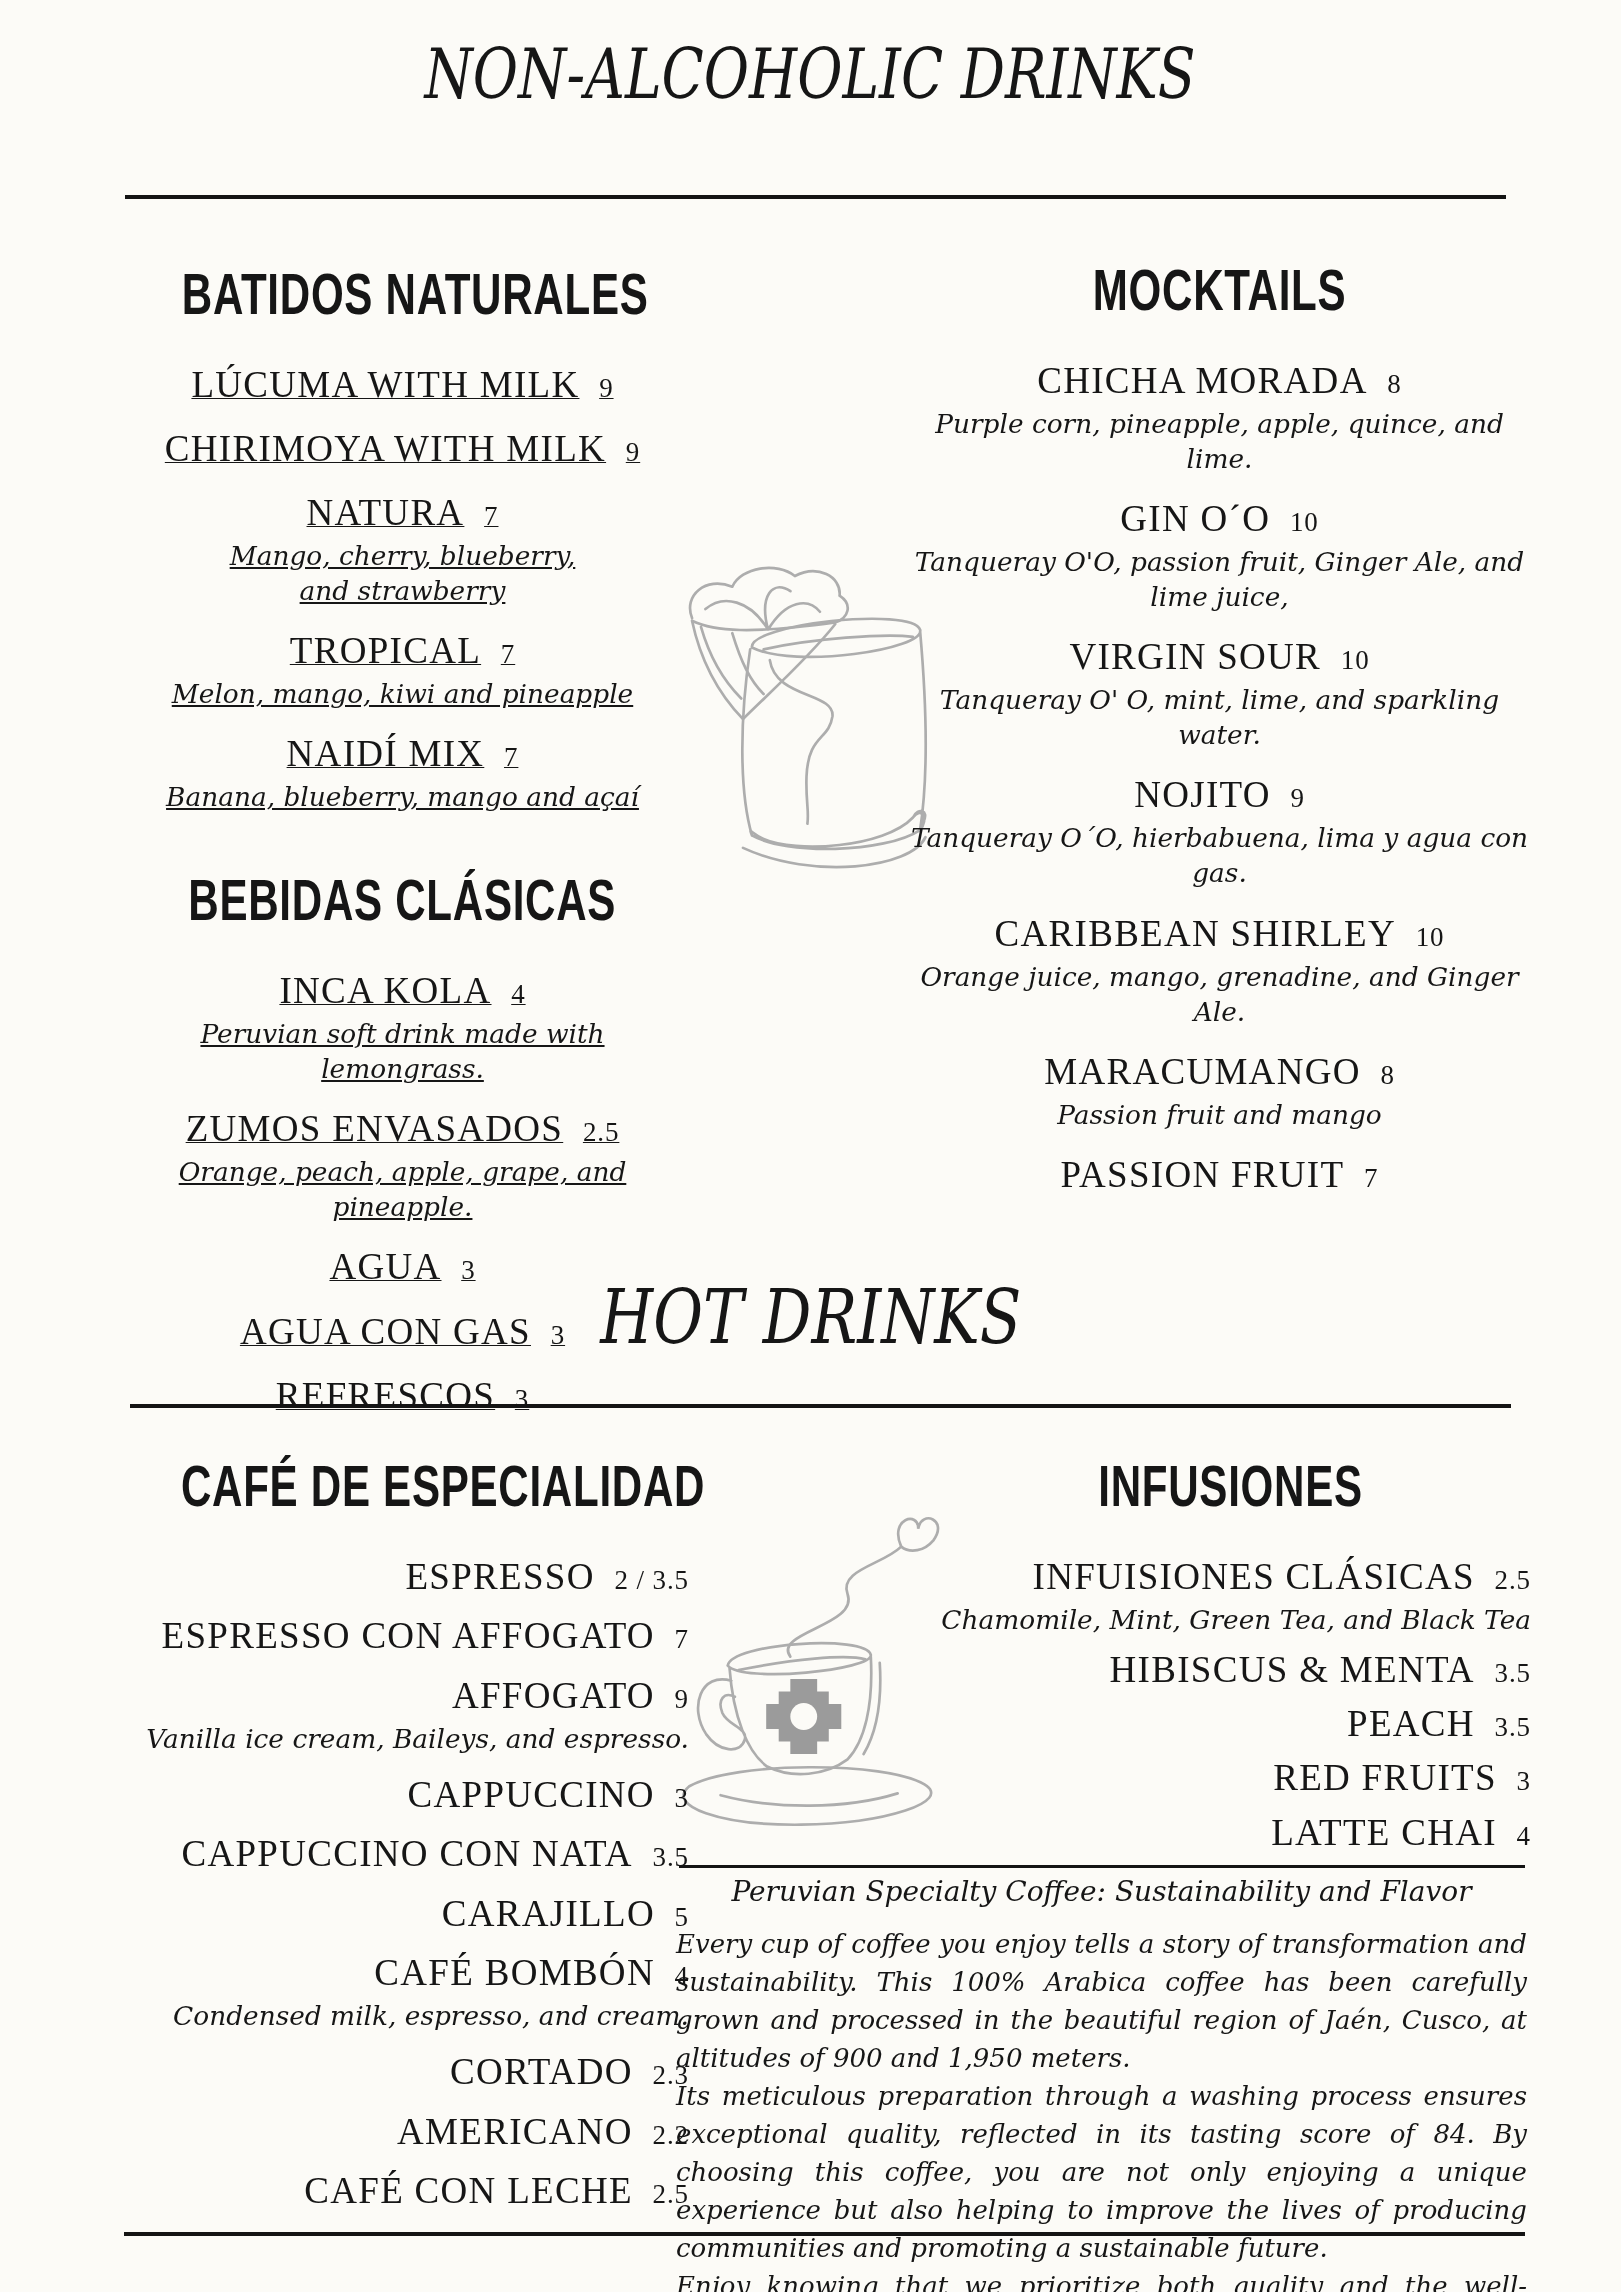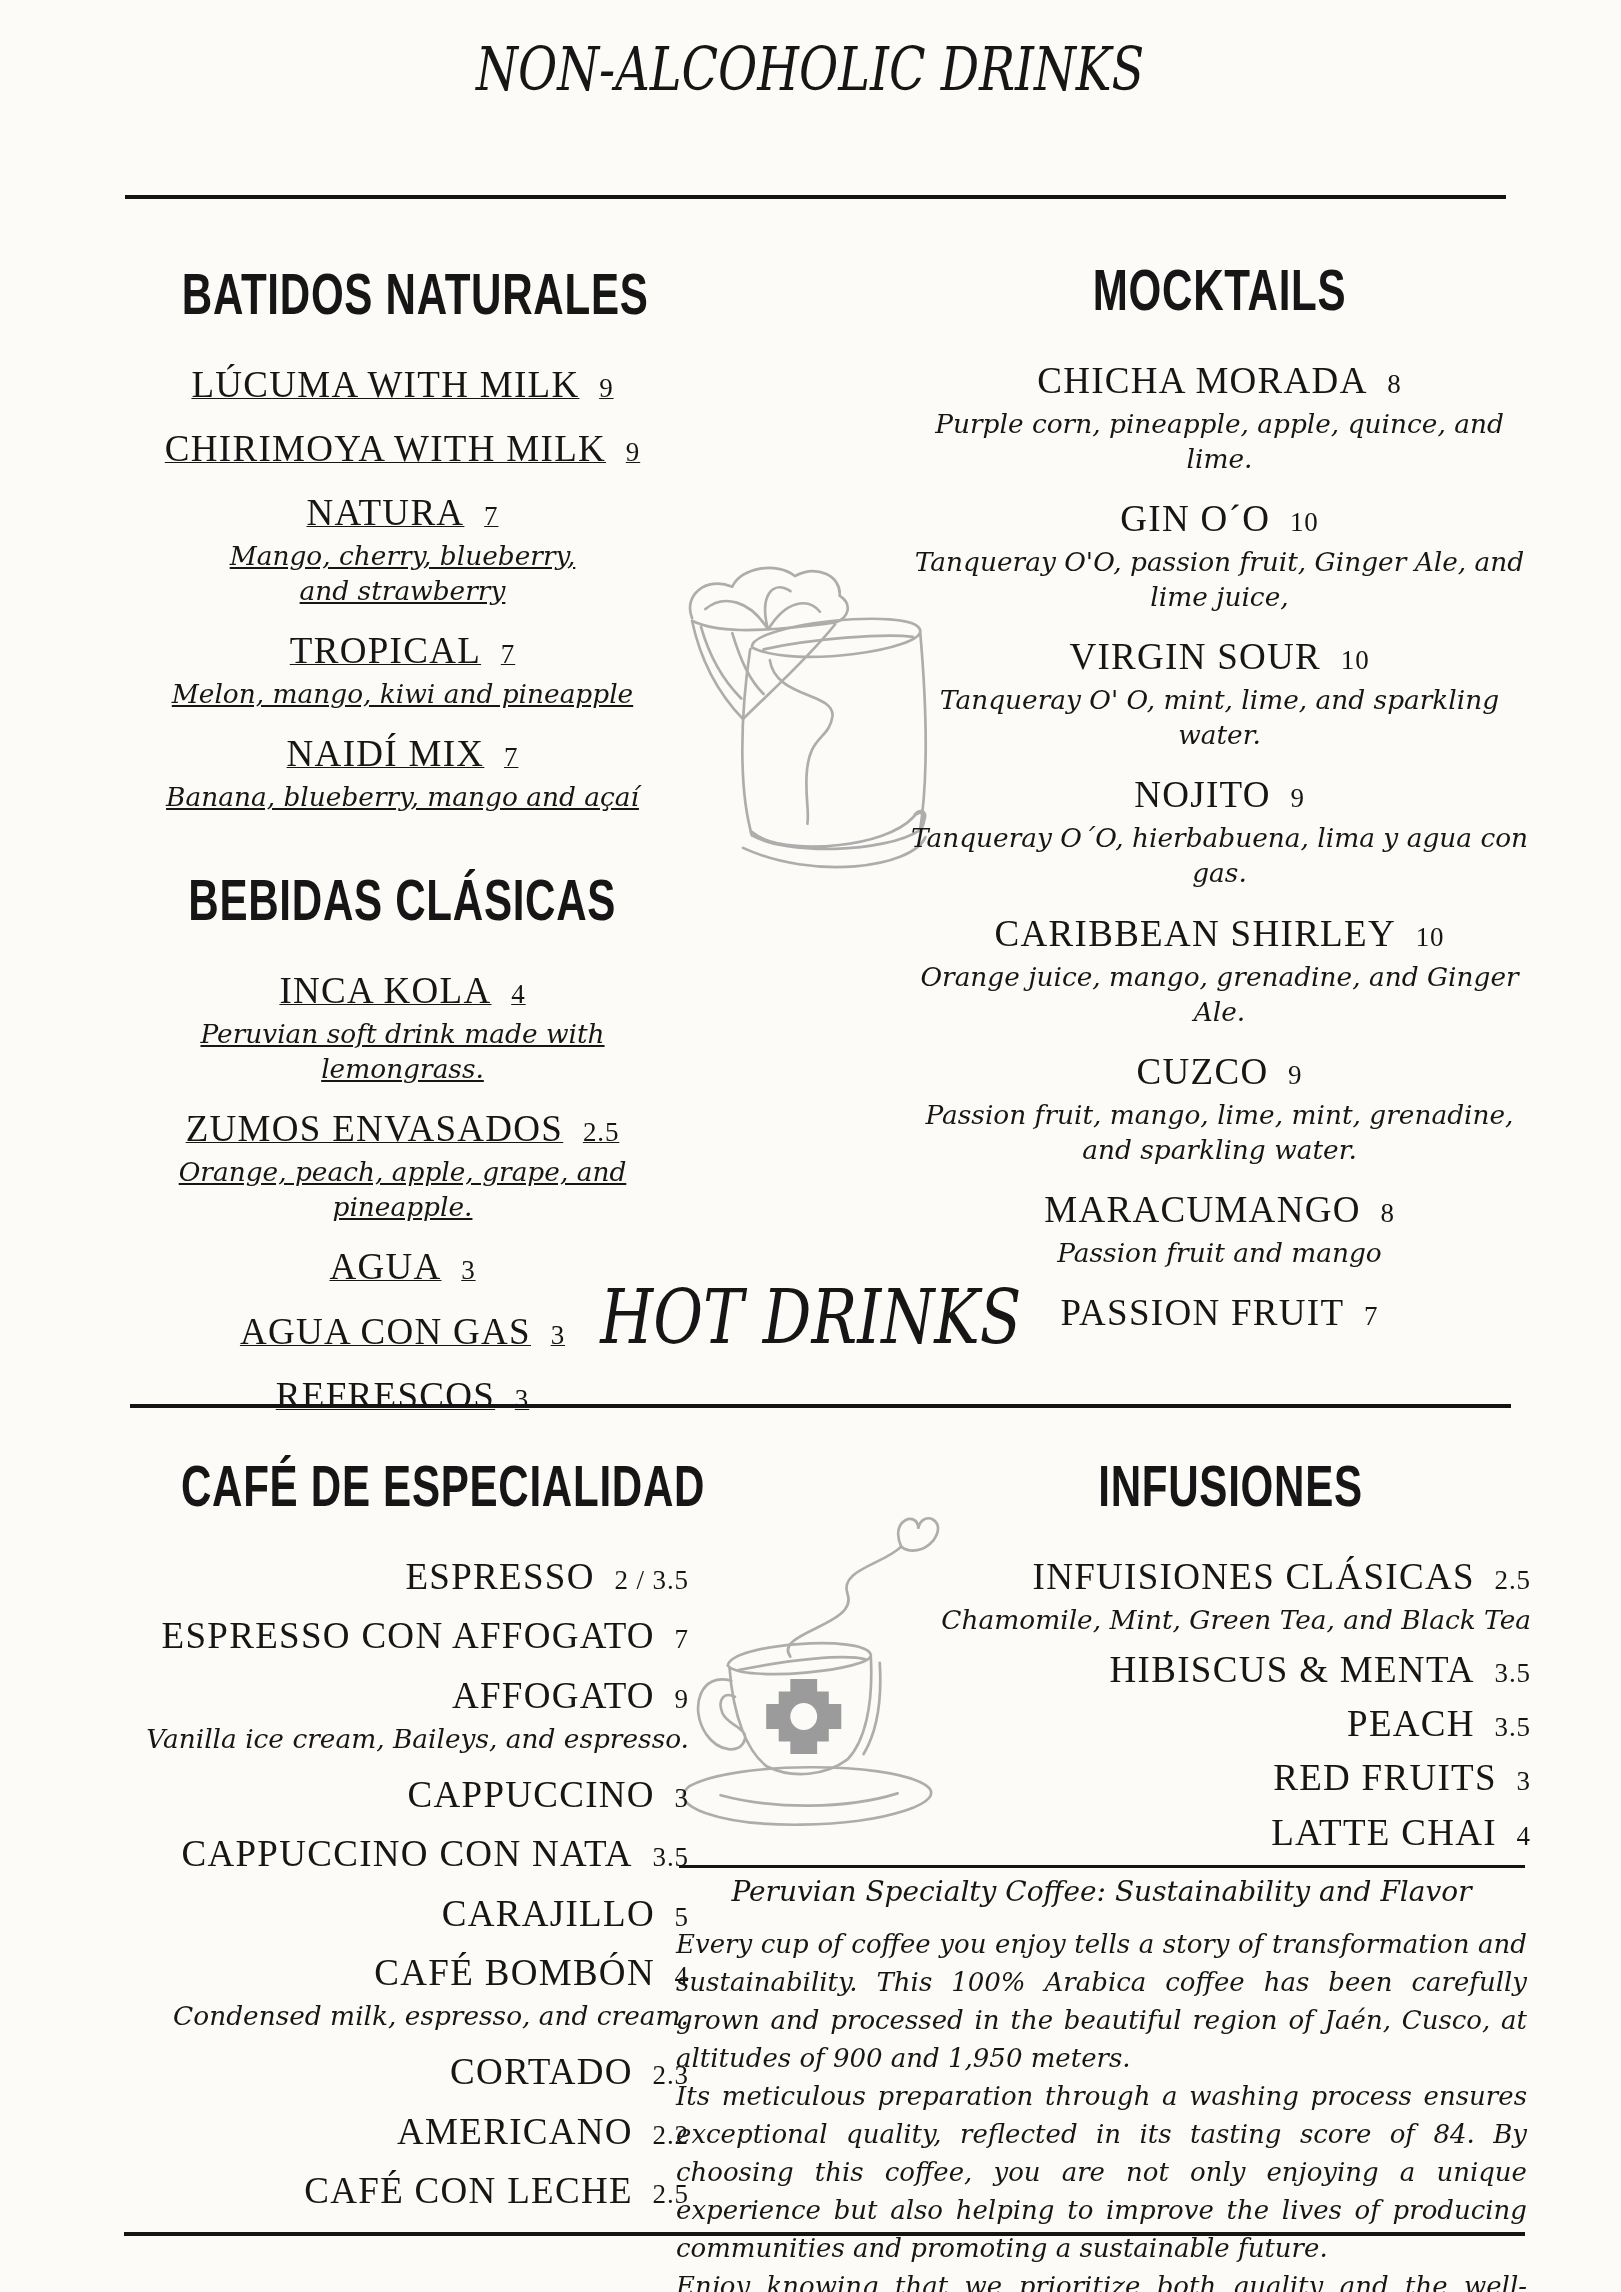--- a/index.html
+++ b/index.html
@@ -11,21 +11,21 @@
     overflow:hidden;
     font-family:"Liberation Serif",serif;
   }
   .big-title{
     position:absolute;left:0;width:100%;
     text-align:center;
     font-family:"DejaVu Serif",serif;
     font-style:italic;
     white-space:nowrap;
   }
-  .t1{top:39px;font-size:52px;}
+  .t1{top:39px;font-size:60px;}
   .t2{top:1279px;font-size:66px;}
   .scriptscale{display:inline-block;transform:scale(0.92,1.14);transform-origin:center;}
   .rule{position:absolute;background:#141414;height:3.6px;}
   .rule-top{top:195px;left:125px;width:1381px;}
   .rule-hot{top:1404px;left:130px;width:1381px;}
   .rule-note{top:1865px;left:679px;width:846px;height:2.7px;}
   .rule-bottom{top:2232px;left:124px;width:1401px;}
   .col{position:absolute;text-align:center;}
   .col-batidos{top:266px;left:116px;width:573px;text-decoration:underline;}
   .col-mocktails{top:262px;left:906px;width:627px;}
@@ -149,24 +149,20 @@
     </div>
     <div class="item">
       <div class="iline"><span class="iname">NOJITO</span><span class="iprice">9</span></div>
       <div class="idesc">Tanqueray O´O, hierbabuena, lima y agua con gas.</div>
     </div>
     <div class="item">
       <div class="iline"><span class="iname">CARIBBEAN SHIRLEY</span><span class="iprice">10</span></div>
       <div class="idesc">Orange juice, mango, grenadine, and Ginger Ale.</div>
     </div>
     <div class="item">
-      <div class="iline"><span class="iname">CUZCO</span><span class="iprice">9</span></div>
-      <div class="idesc">Passion fruit, mango, lime, mint, grenadine, and sparkling water.</div>
-    </div>
-    <div class="item">
       <div class="iline"><span class="iname">MARACUMANGO</span><span class="iprice">8</span></div>
       <div class="idesc">Passion fruit and mango</div>
     </div>
     <div class="item">
       <div class="iline"><span class="iname">PASSION FRUIT</span><span class="iprice">7</span></div>
     </div>
   </div>
 
   <div class="big-title t2">
     <span class="scriptscale">HOT DRINKS</span>

